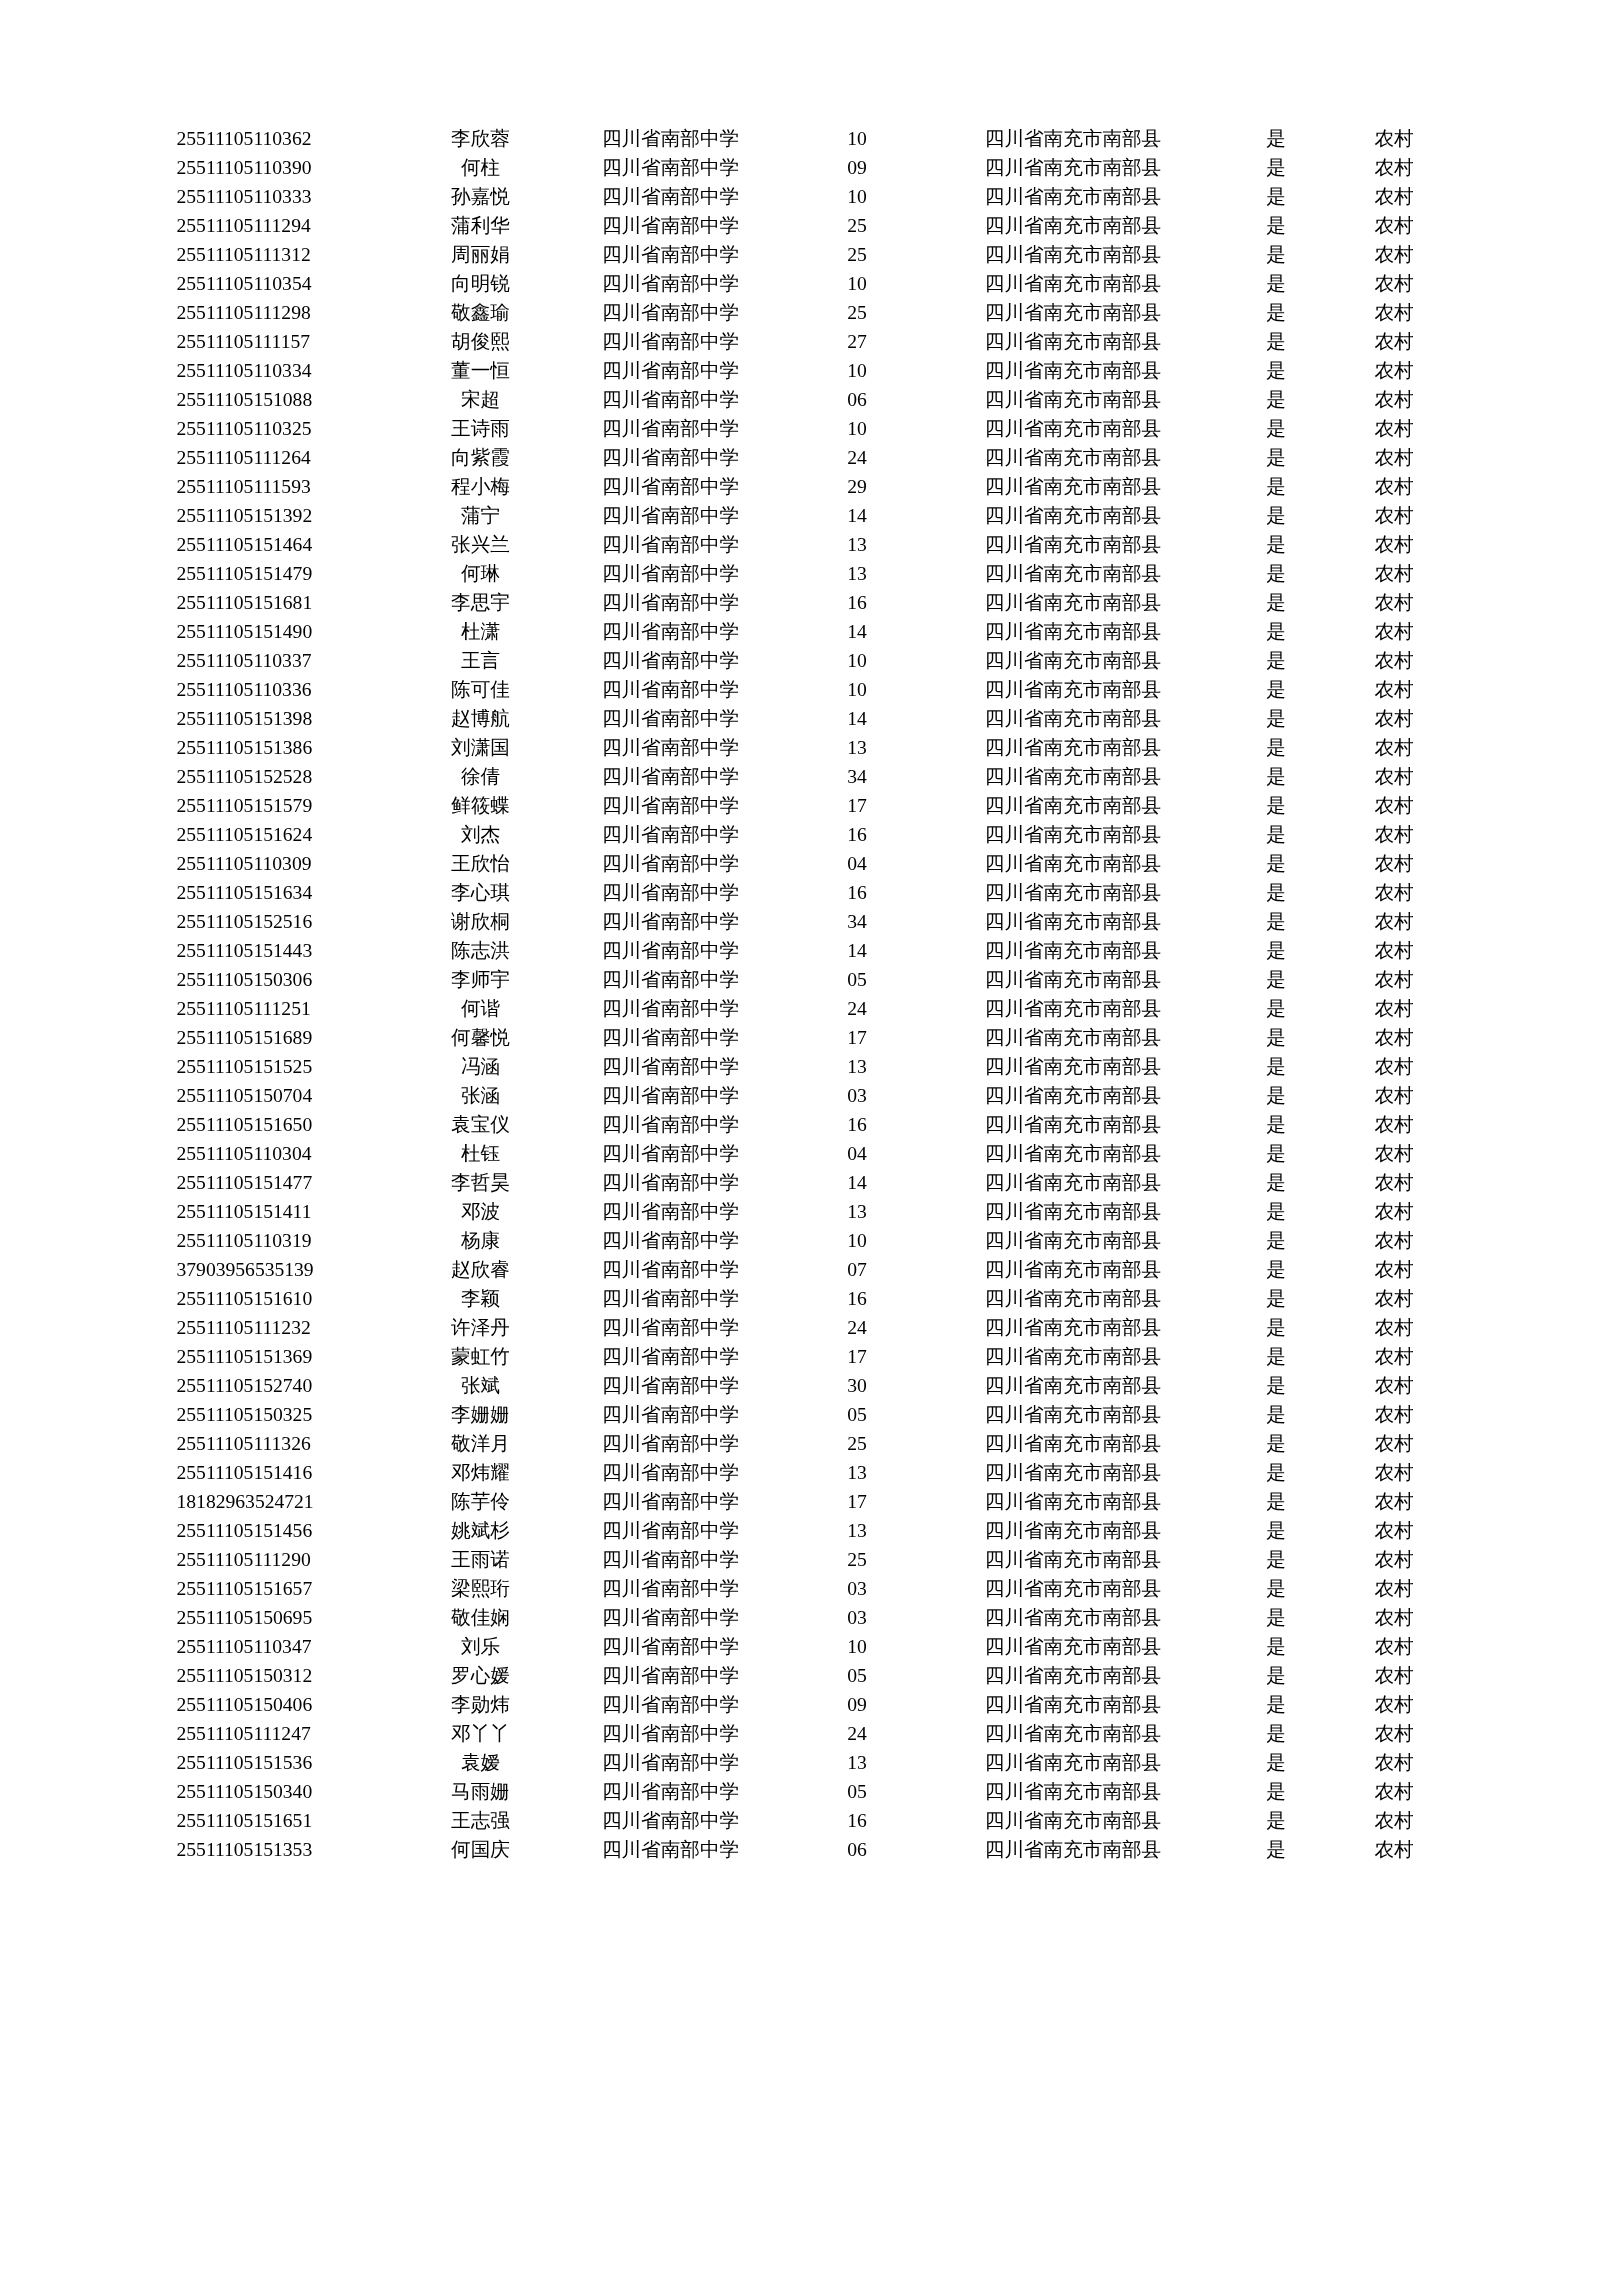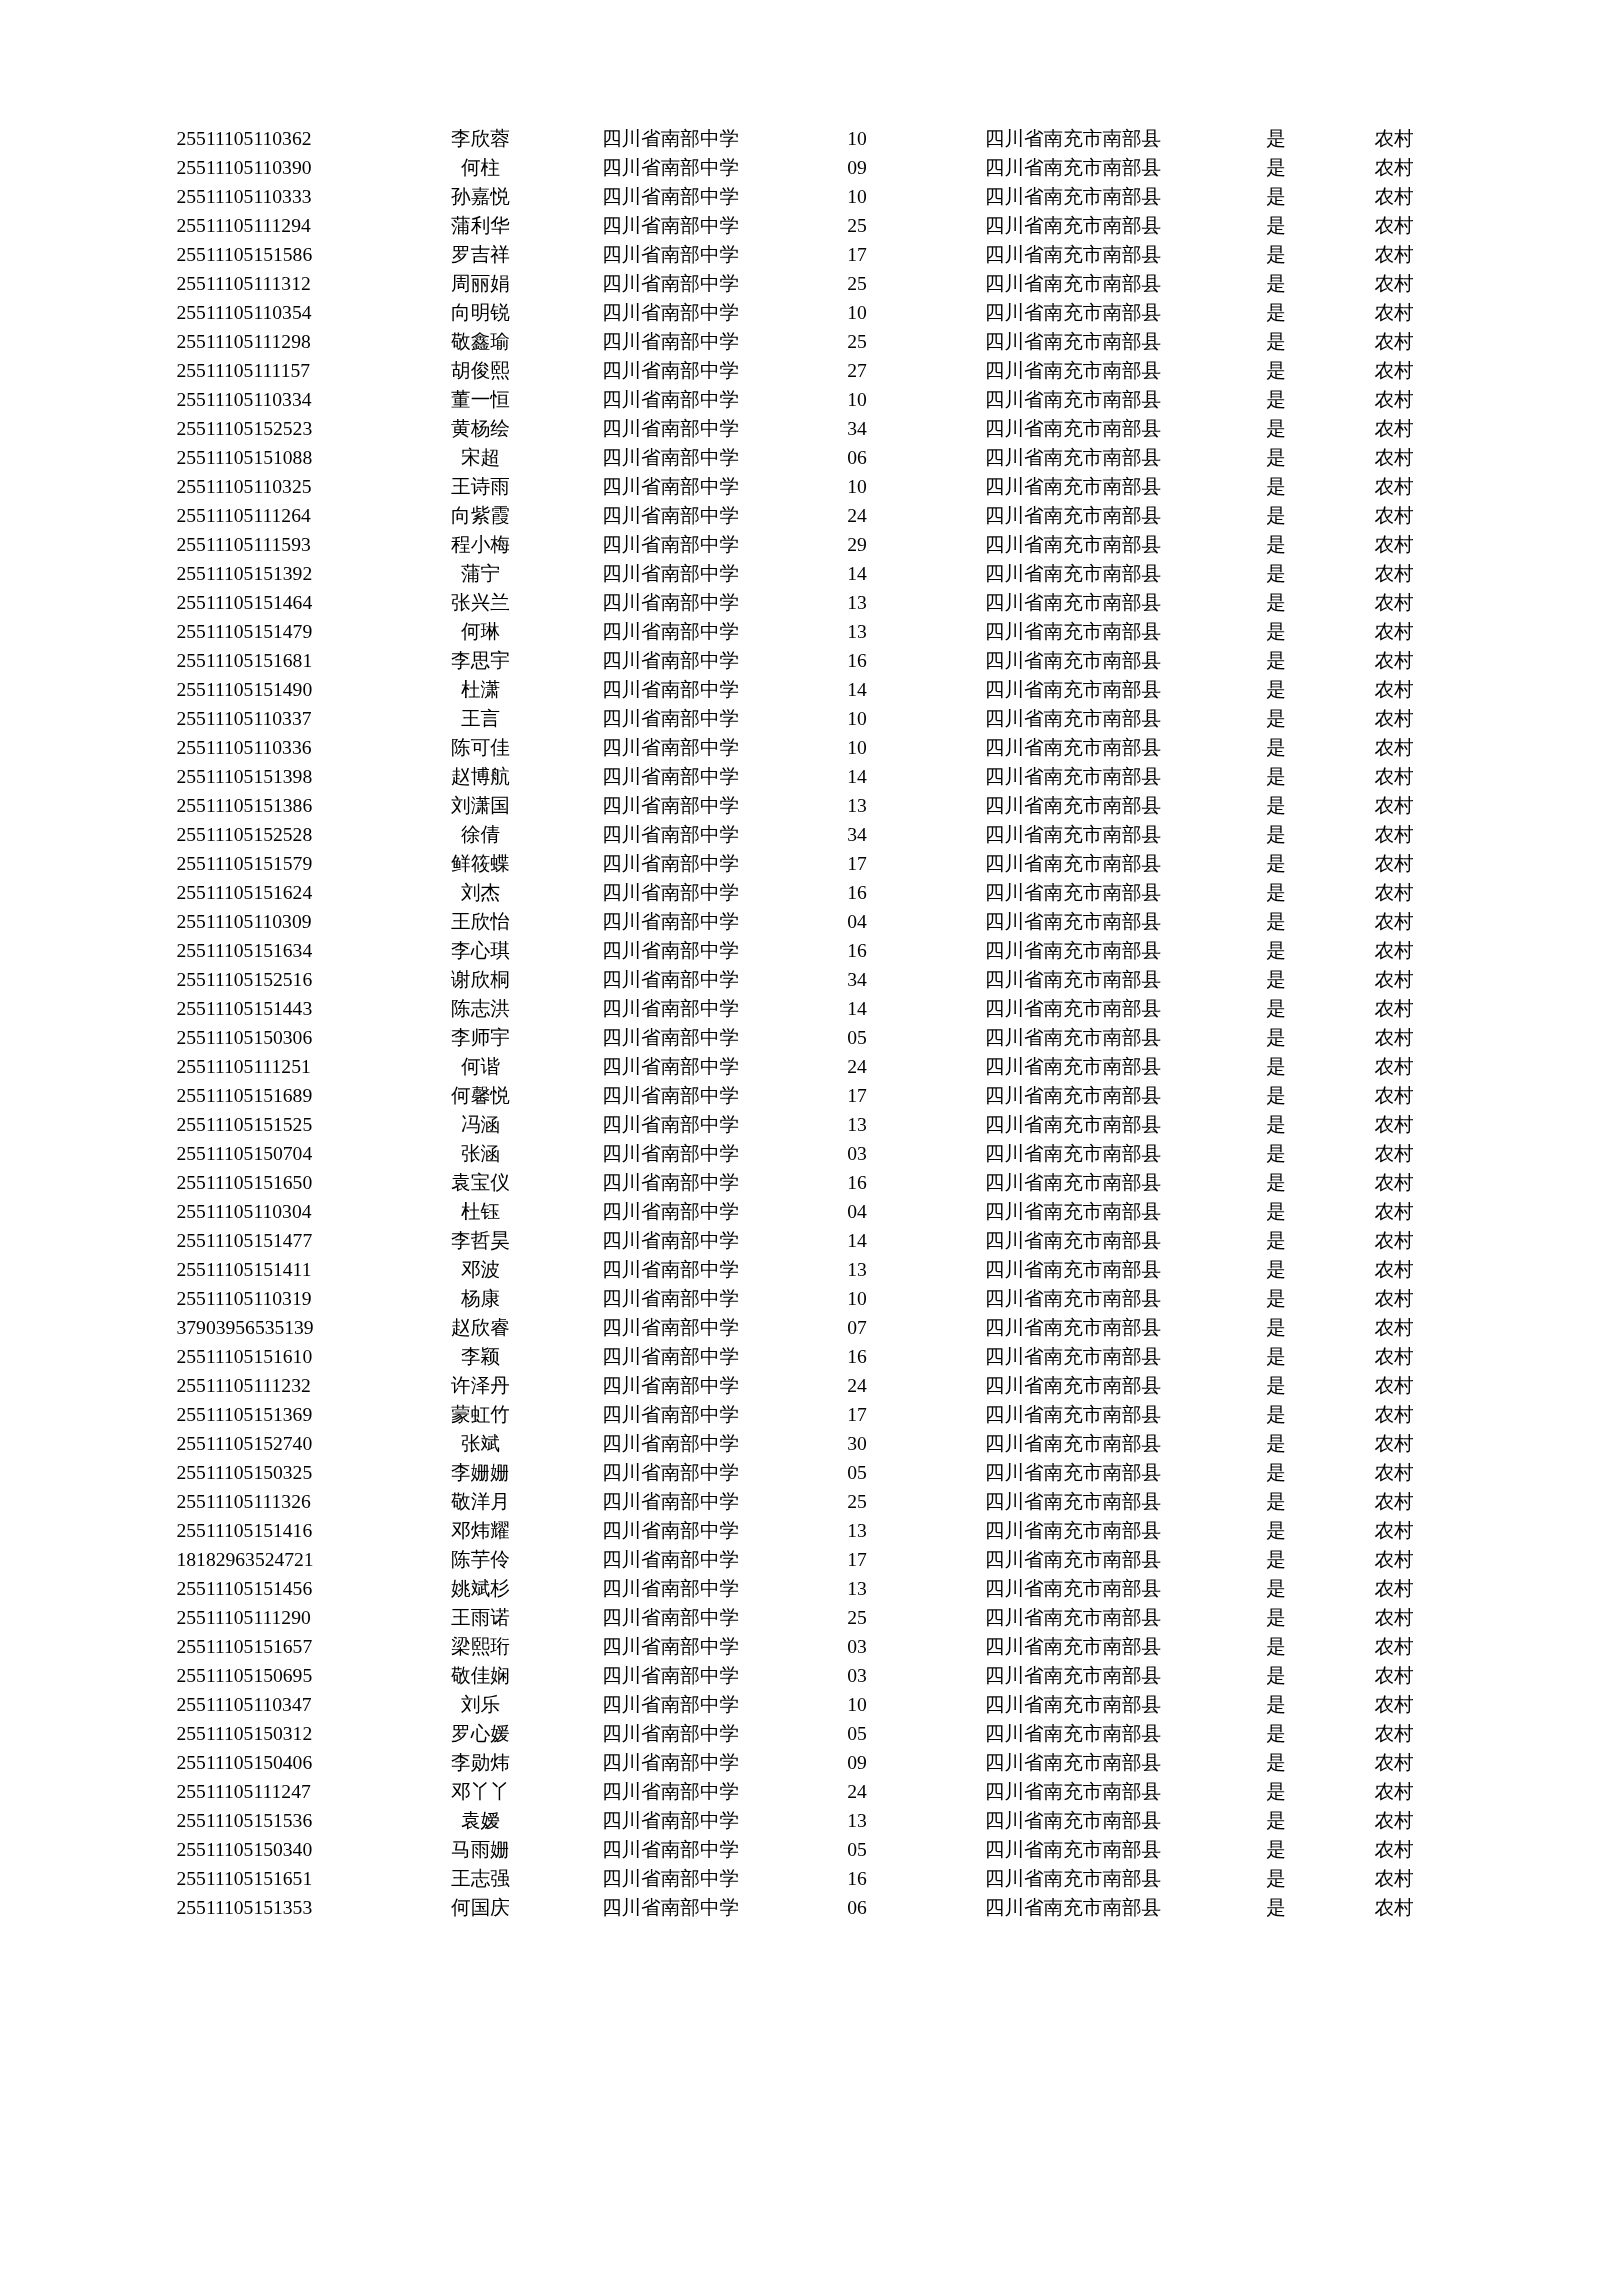--- a/index.html
+++ b/index.html
@@ -77,29 +77,20 @@
         <tr>
           <td class="c-id">25511105111294</td>
           <td class="c-name">蒲利华</td>
           <td class="c-school">四川省南部中学</td>
           <td class="c-class">25</td>
           <td class="c-region">四川省南充市南部县</td>
           <td class="c-flag">是</td>
           <td class="c-type">农村</td>
         </tr>
         <tr>
-          <td class="c-id">25511105151586</td>
-          <td class="c-name">罗吉祥</td>
-          <td class="c-school">四川省南部中学</td>
-          <td class="c-class">17</td>
-          <td class="c-region">四川省南充市南部县</td>
-          <td class="c-flag">是</td>
-          <td class="c-type">农村</td>
-        </tr>
-        <tr>
           <td class="c-id">25511105111312</td>
           <td class="c-name">周丽娟</td>
           <td class="c-school">四川省南部中学</td>
           <td class="c-class">25</td>
           <td class="c-region">四川省南充市南部县</td>
           <td class="c-flag">是</td>
           <td class="c-type">农村</td>
         </tr>
         <tr>
           <td class="c-id">25511105110354</td>
@@ -126,29 +117,20 @@
           <td class="c-class">27</td>
           <td class="c-region">四川省南充市南部县</td>
           <td class="c-flag">是</td>
           <td class="c-type">农村</td>
         </tr>
         <tr>
           <td class="c-id">25511105110334</td>
           <td class="c-name">董一恒</td>
           <td class="c-school">四川省南部中学</td>
           <td class="c-class">10</td>
-          <td class="c-region">四川省南充市南部县</td>
-          <td class="c-flag">是</td>
-          <td class="c-type">农村</td>
-        </tr>
-        <tr>
-          <td class="c-id">25511105152523</td>
-          <td class="c-name">黄杨绘</td>
-          <td class="c-school">四川省南部中学</td>
-          <td class="c-class">34</td>
           <td class="c-region">四川省南充市南部县</td>
           <td class="c-flag">是</td>
           <td class="c-type">农村</td>
         </tr>
         <tr>
           <td class="c-id">25511105151088</td>
           <td class="c-name">宋超</td>
           <td class="c-school">四川省南部中学</td>
           <td class="c-class">06</td>
           <td class="c-region">四川省南充市南部县</td>

